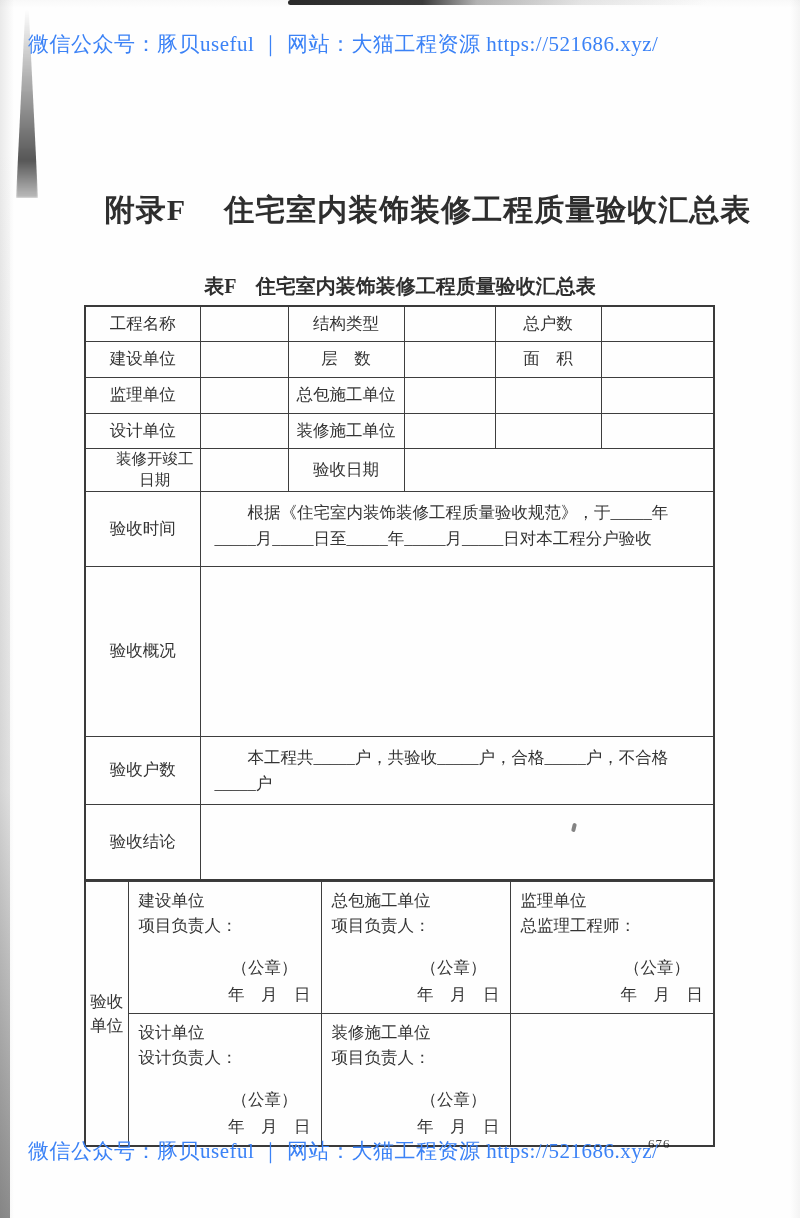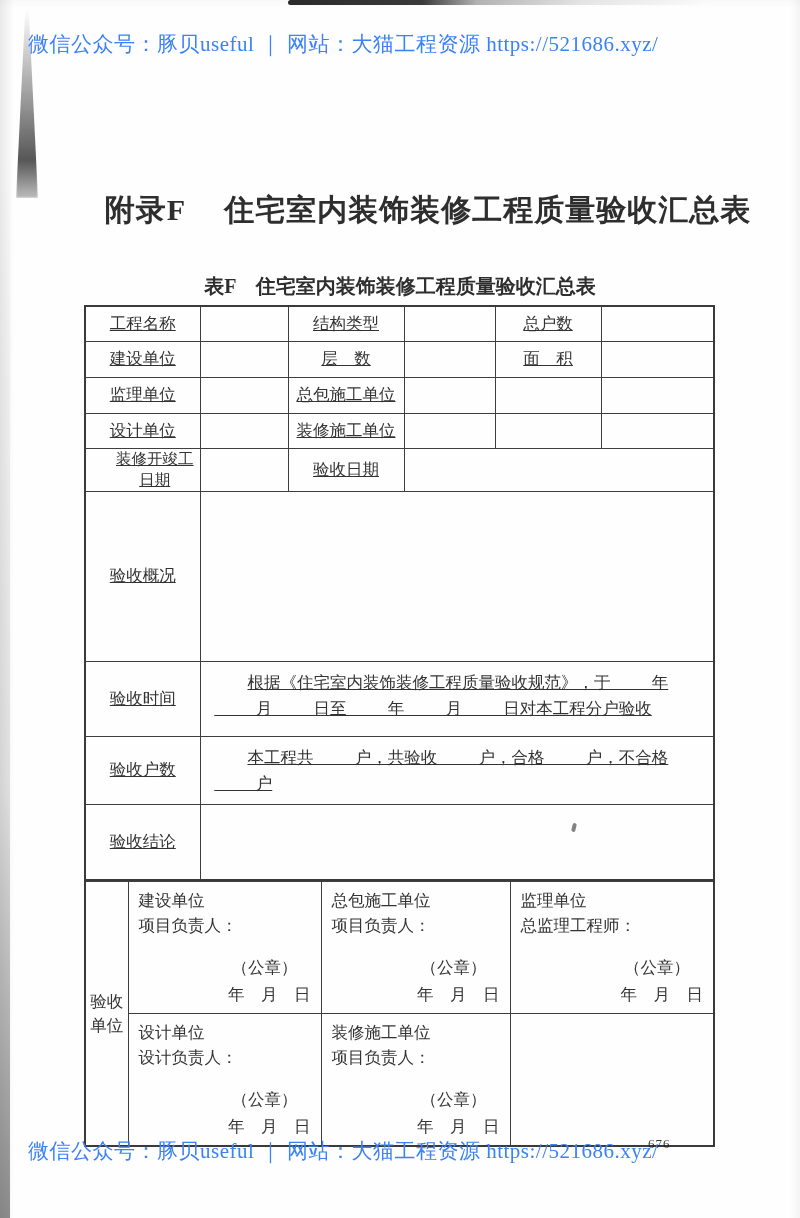--- a/index.html
+++ b/index.html
@@ -54,21 +54,21 @@
     position:absolute;left:0;top:190px;width:800px;text-align:center;
     font-size:30px;font-weight:bold;letter-spacing:1px;color:#2e2e2e;padding-left:28px;
   }
   .table-caption{
     position:absolute;left:0;top:273px;width:800px;text-align:center;
     font-size:20px;font-weight:bold;color:#2e2e2e;
   }
   
   .form-wrap{position:absolute;left:84px;top:305px;width:631px;}
   table{border-collapse:collapse;table-layout:fixed;width:629px;background:transparent;}
-  table.top-part{border:2px solid #3a3a3a;text-decoration:underline;}
+  table.top-part{border:2px solid #3a3a3a;}
   table.bottom-part{border:2px solid #3a3a3a;border-top:0;}
   td{
     border:1px solid #3e3e3e;padding:0;vertical-align:middle;
     font-size:16.5px;color:#333;overflow:hidden;
   }
   td.lbl{text-align:center;}
   td.lbl-tight{text-align:center;letter-spacing:0;font-size:15.5px;padding-left:24px;}
   td.txt{vertical-align:top;}
   .cell-text{padding:8px 14px 6px 14px;text-indent:2em;line-height:1.6;}
   .units-label{text-align:center;line-height:1.45;font-family:Liberation Serif, serif;}
@@ -134,29 +134,29 @@
       <td></td>
       <td></td>
       <td></td>
     </tr>
     <tr style="height:30px">
       <td class="lbl-tight">装修开竣工日期</td>
       <td></td>
       <td class="lbl">验收日期</td>
       <td colspan="3"></td>
     </tr>
-    <tr style="height:170px">
-      <td class="lbl">验收概况</td>
-      <td colspan="5"></td>
-    </tr>
     <tr style="height:75px">
       <td class="lbl">验收时间</td>
       <td colspan="5" class="txt">
         <div class="cell-text">根据《住宅室内装饰装修工程质量验收规范》，于_____年_____月_____日至_____年_____月_____日对本工程分户验收</div>
       </td>
+    </tr>
+    <tr style="height:170px">
+      <td class="lbl">验收概况</td>
+      <td colspan="5"></td>
     </tr>
     <tr style="height:68px">
       <td class="lbl">验收户数</td>
       <td colspan="5" class="txt">
         <div class="cell-text">本工程共_____户，共验收_____户，合格_____户，不合格_____户</div>
       </td>
     </tr>
     <tr style="height:76px">
       <td class="lbl">验收结论</td>
       <td colspan="5"></td>

